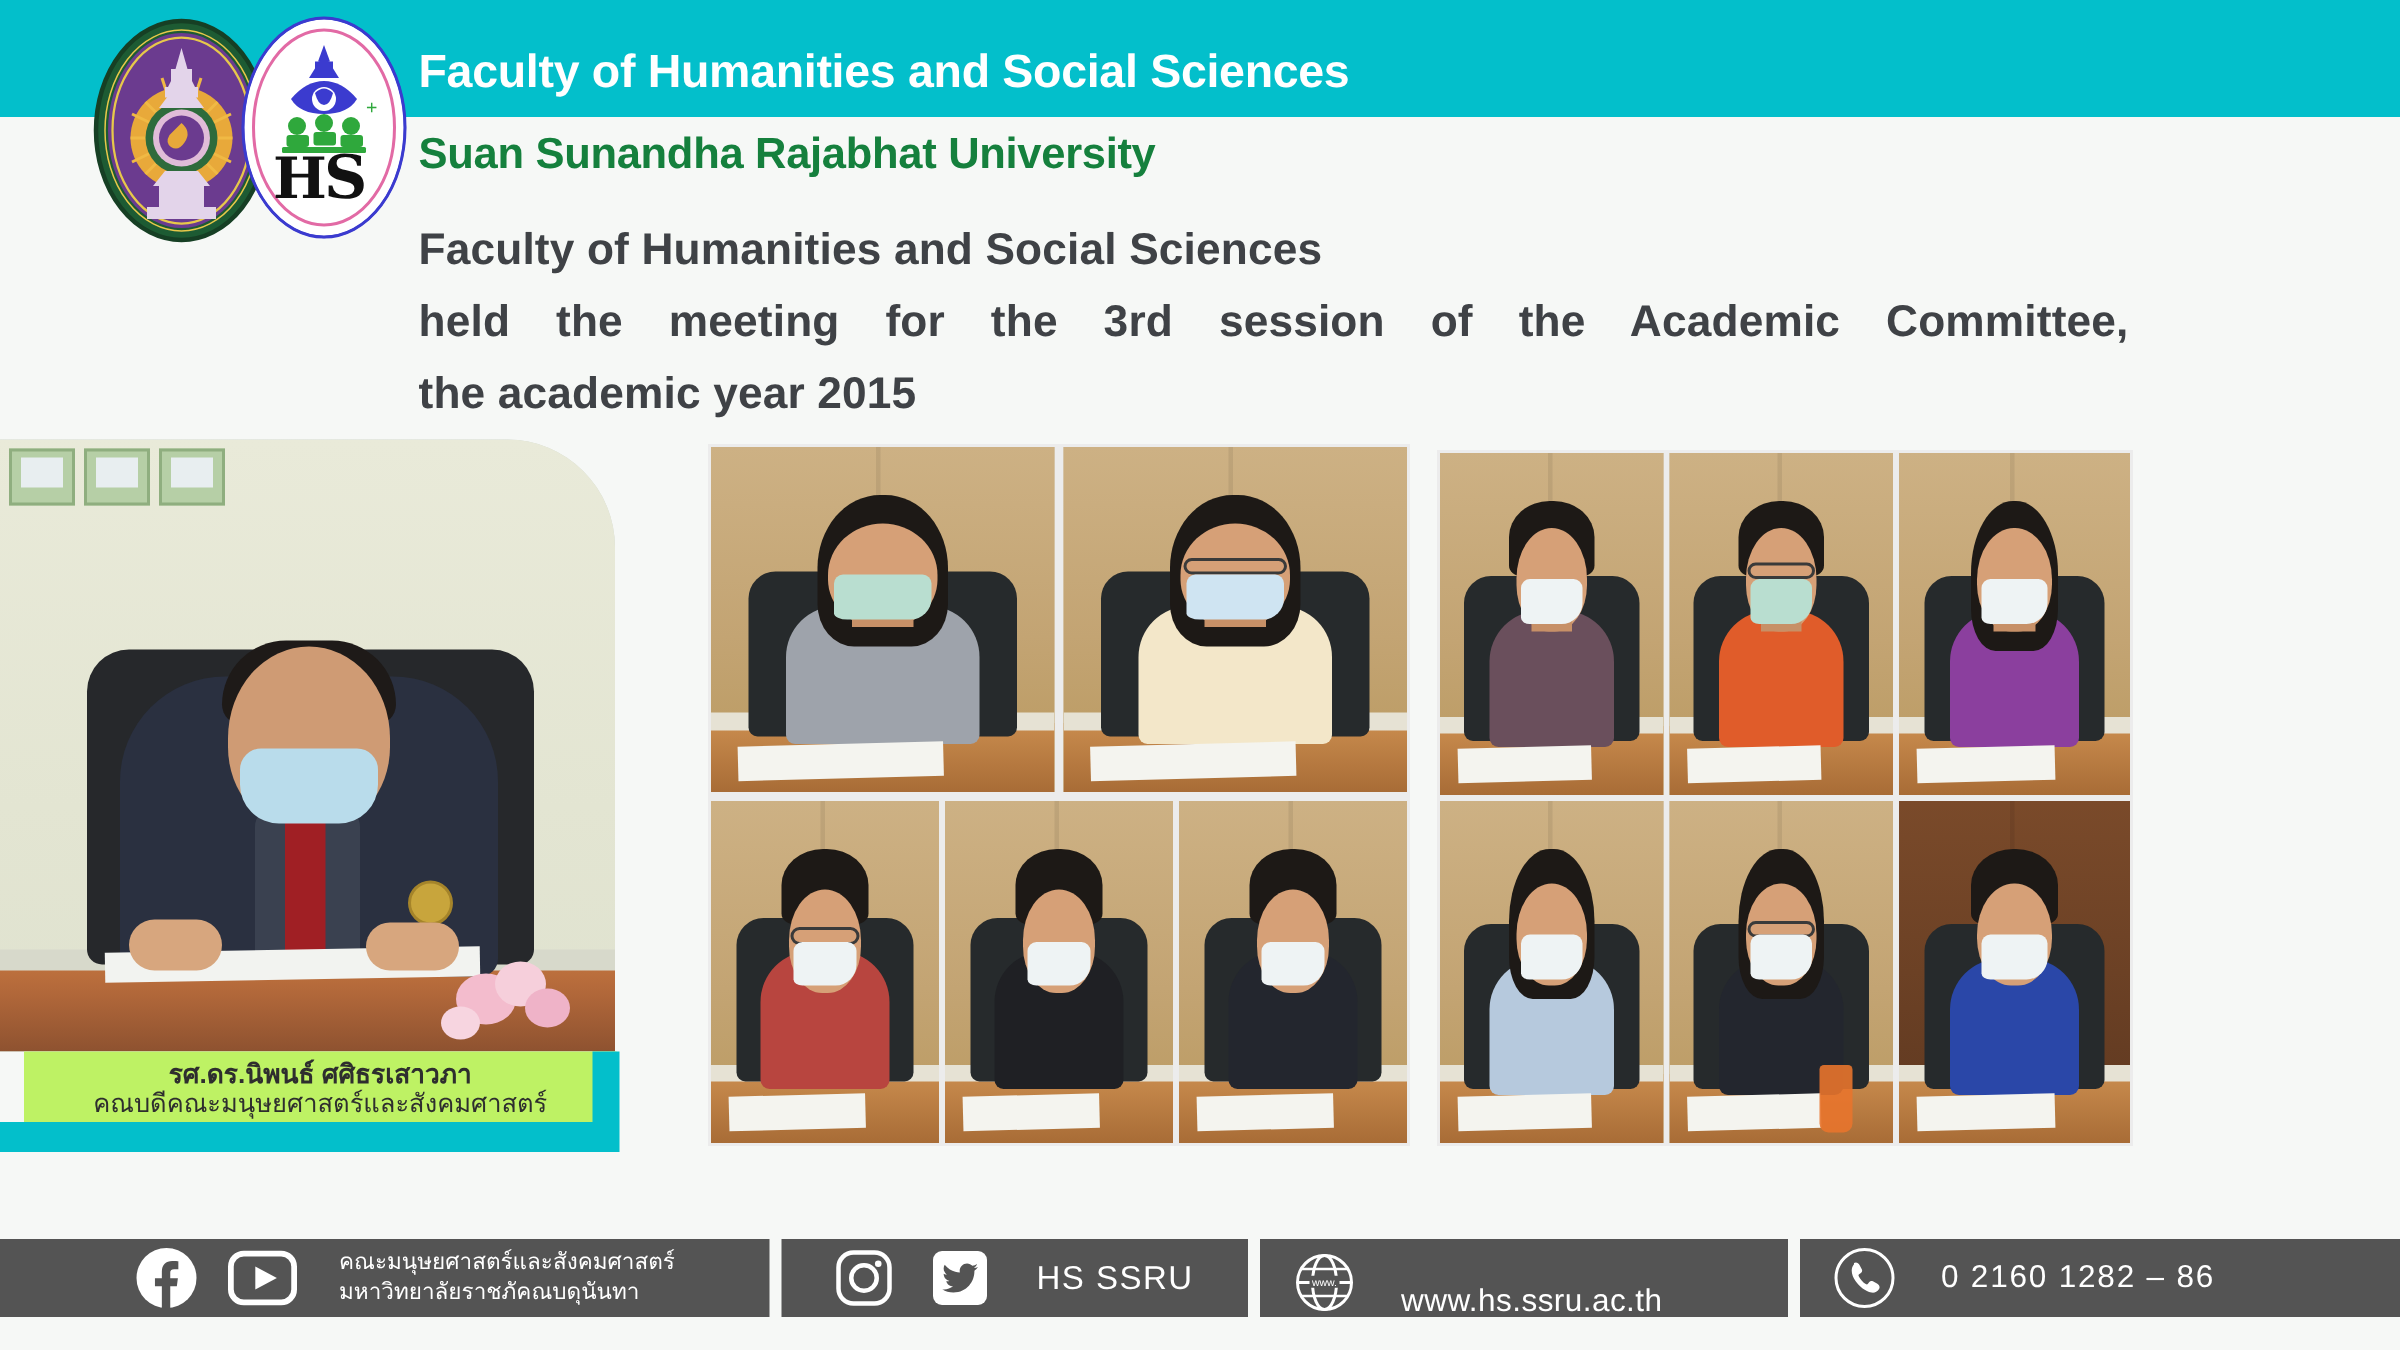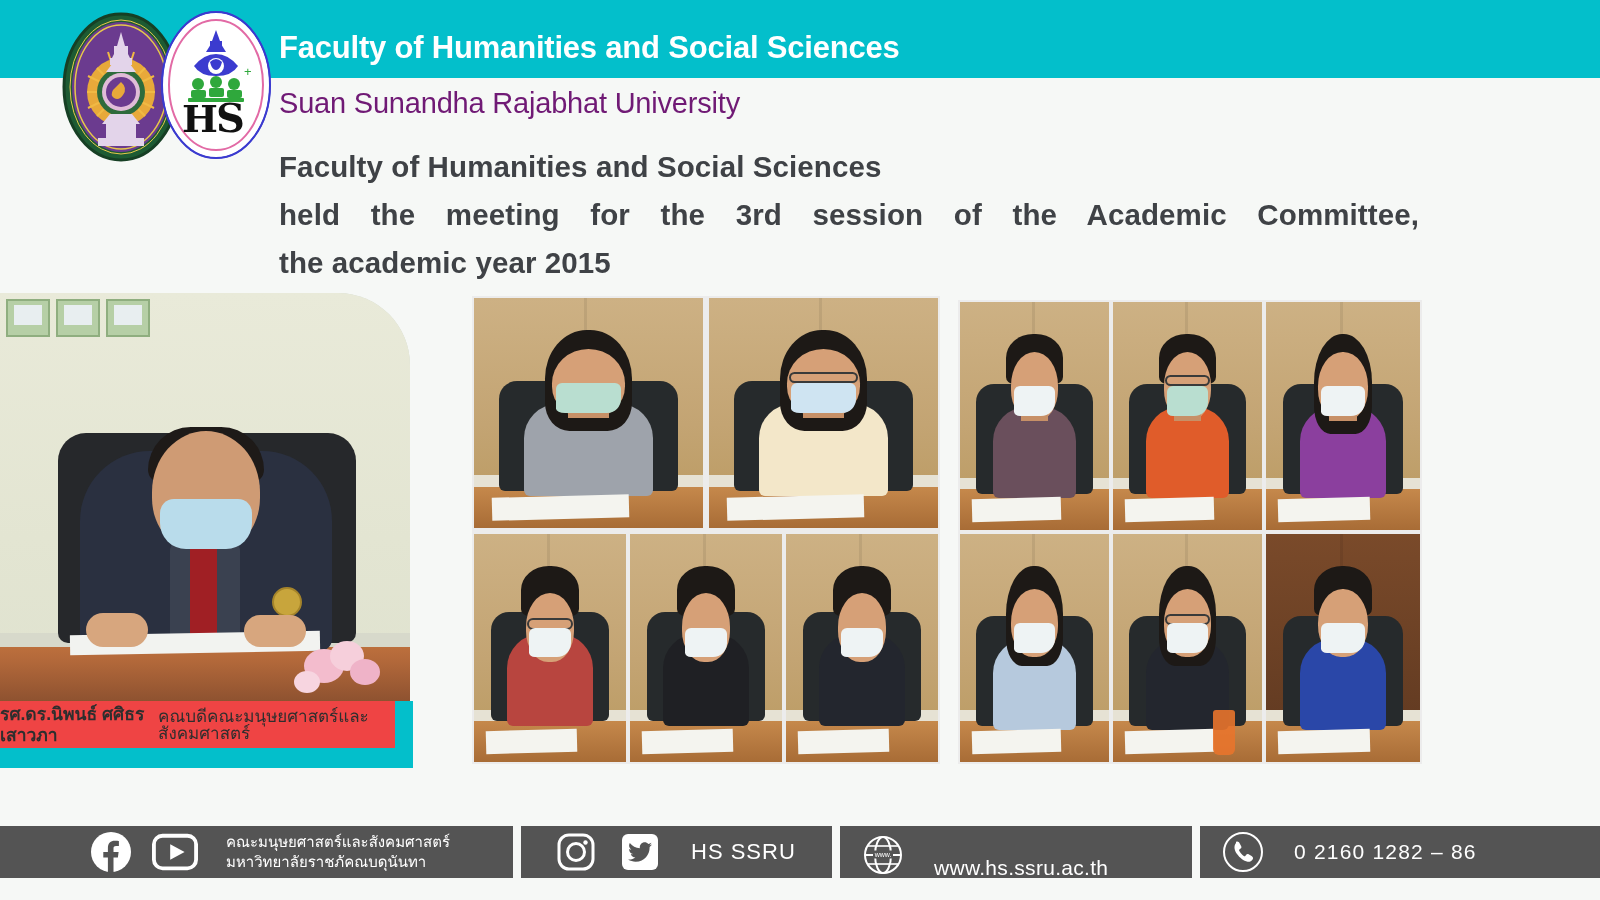--- a/index.html
+++ b/index.html
@@ -24,21 +24,21 @@
   .seal-univ { left: 0px; top: 8px; width: 118px; height: 150px; }
   .seal-fac  { left: 98px; top: 6px; width: 112px; height: 150px; }
 
   .hdr-title {
     position: absolute; left: 279px; top: 30px;
     font-size: 31px; font-weight: bold; color: #ffffff;
     letter-spacing: -0.2px; white-space: nowrap;
   }
   .hdr-sub {
     position: absolute; left: 279px; top: 87px;
-    font-size: 29px; font-weight: normal; color: #701a75;
+    font-size: 29px; font-weight: bold; color: #15803d;
     letter-spacing: -0.2px; white-space: nowrap;
   }
   .headline {
     position: absolute; left: 279px; top: 143px; width: 1140px;
     font-size: 29.5px; font-weight: bold; color: #3f4246;
     line-height: 48px; letter-spacing: 0.1px;
   }
   .headline .l1 { display: block; }
   .headline .l2 { display: block; text-align: justify; text-align-last: justify; }
   .headline .l3 { display: block; }
@@ -46,22 +46,22 @@
   
   .feature {
     position: absolute; left: 0px; top: 293px; width: 410px; height: 475px;
   }
   .feature-img {
     position: absolute; left: 0; top: 0; width: 410px; height: 408px;
     border-top-right-radius: 72px; overflow: hidden;
     background: #cfd7cf;
   }
   .feature-caption {
-    position: absolute; left: 0; top: 408px; width: 395px; height: 47px;
-    background: #ef4444; display: flex; 
+    position: absolute; left: 16px; top: 408px; width: 395px; height: 47px;
+    background: #bef264; display: flex; flex-direction: column;
     align-items: center; justify-content: center;
   }
   .cap-name { font-size: 17.5px; font-weight: bold; color: #2e2e2e; line-height: 21px; }
   .cap-role { font-size: 17px; color: #2e2e2e; line-height: 17px; }
   .cap-teal-right {
     position: absolute; left: 395px; top: 408px; width: 18px; height: 47px; background: #03bfcb;
   }
   .cap-teal-bottom {
     position: absolute; left: 0px; top: 455px; width: 413px; height: 20px; background: #03bfcb;
   }

